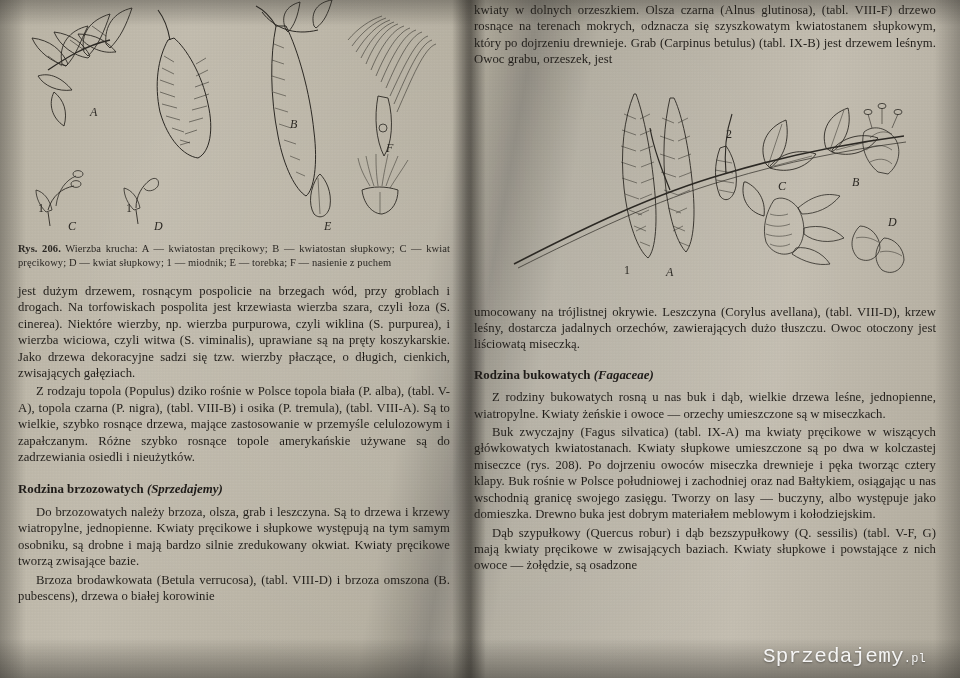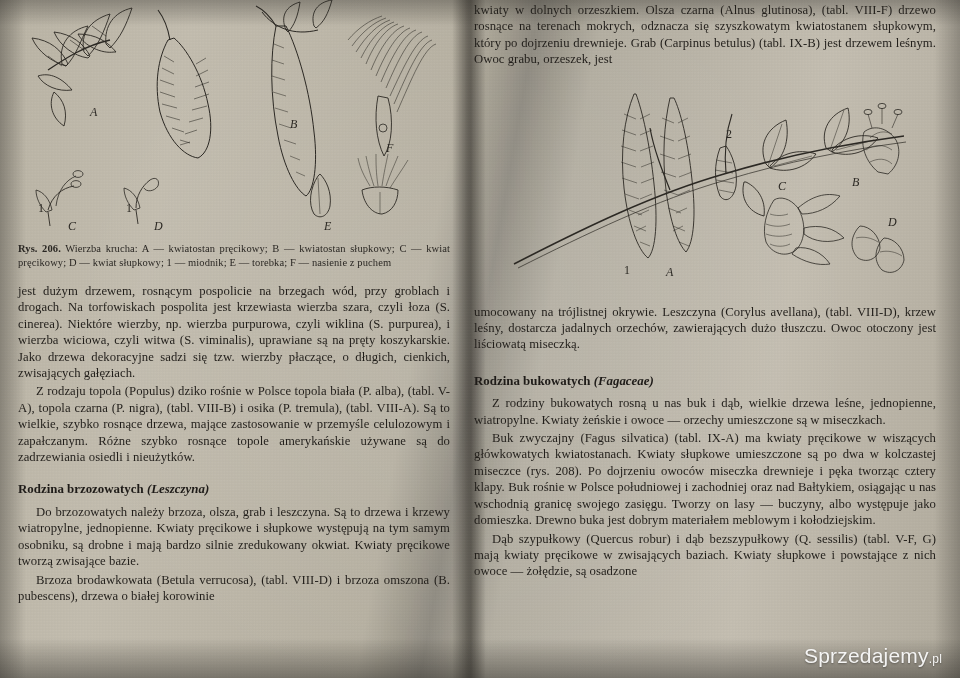--- a/index.html
+++ b/index.html
@@ -97,23 +97,23 @@
     font-size: 12.9px;
     line-height: 16.4px;
     margin: 11px 0 4px 0;
     font-weight: bold;
     color: #1e1b18;
   }
   .heading .it { font-style: italic; font-weight: bold; }
 
   .watermark {
     position: absolute;
-    right: 18px;
+    right: 34px;
     bottom: 10px;
-    font-family: Liberation Sans, sans-serif;
+    font-family: Liberation Mono, monospace;
     font-size: 21px;
     color: rgba(255,255,255,0.92);
     letter-spacing: .2px;
     text-shadow: 0 1px 2px rgba(0,0,0,.35);
   }
   .wm-sm { font-size: 12px; }
   .ink { stroke: #2b2823; fill: none; }
 </style>
 </head>
 <body>
@@ -217,21 +217,21 @@
       <span>Wierzba krucha: A — kwiatostan pręcikowy; B — kwiatostan słupkowy; C — kwiat pręcikowy; D — kwiat słupkowy; 1 — miodnik; E — torebka; F — nasienie z puchem</span>
     </div>
 
     <div class="body" style="margin-top:14px;">
       <p class="noindent">jest dużym drzewem, rosnącym pospolicie na brzegach wód, przy groblach i drogach. Na torfowiskach pospolita jest krzewiasta wierzba szara, czyli łoza (S. cinerea). Niektóre wierzby, np. wierzba purpurowa, czyli wiklina (S. purpurea), i wierzba wiciowa, czyli witwa (S. viminalis), uprawiane są na pręty koszykarskie. Jako drzewa dekoracyjne sadzi się tzw. wierzby płaczące, o długich, cienkich, zwisających gałęziach.</p>
       <p style="margin-top:2px;">Z rodzaju topola (Populus) dziko rośnie w Polsce topola biała (P. alba), (tabl. V-A), topola czarna (P. nigra), (tabl. VIII-B) i osika (P. tremula), (tabl. VIII-A). Są to wielkie, szybko rosnące drzewa, mające zastosowanie w przemyśle celulozowym i zapałczanym. Różne szybko rosnące topole amerykańskie używane są do zadrzewiania osiedli i nieużytków.</p>
     </div>
 
     <div class="heading" style="margin-top:16px;">
       <span>Rodzina brzozowatych</span>
-      <span class="it">(Leszczyna)</span>
+      <span class="it">(Sprzedajemy)</span>
     </div>
 
     <div class="body" style="margin-top:6px;">
       <p>Do brzozowatych należy brzoza, olsza, grab i leszczyna. Są to drzewa i krzewy wiatropylne, jednopienne. Kwiaty pręcikowe i słupkowe występują na tym samym osobniku, są drobne i mają bardzo silnie zredukowany okwiat. Kwiaty pręcikowe tworzą zwisające bazie.</p>
       <p style="margin-top:2px;">Brzoza brodawkowata (Betula verrucosa), (tabl. VIII-D) i brzoza omszona (B. pubescens), drzewa o białej korowinie</p>
     </div>
   </div>
 
   <div class="col col-right">
 
@@ -306,21 +306,21 @@
           <text x="252" y="60" font-style="normal">2</text>
         </g>
       </svg>
     </div>
 
 
     <div class="body" style="margin-top:14px;">
       <p class="noindent">umocowany na trójlistnej okrywie. Leszczyna (Corylus avellana), (tabl. VIII-D), krzew leśny, dostarcza jadalnych orzechów, zawierających dużo tłuszczu. Owoc otoczony jest liściowatą miseczką.</p>
     </div>
 
-    <div class="heading" style="margin-top:20px;">
+    <div class="heading" style="margin-top:14px;">
       <span>Rodzina bukowatych</span>
       <span class="it">(Fagaceae)</span>
     </div>
 
     <div class="body" style="margin-top:6px;">
       <p>Z rodziny bukowatych rosną u nas buk i dąb, wielkie drzewa leśne, jednopienne, wiatropylne. Kwiaty żeńskie i owoce — orzechy umieszczone są w miseczkach.</p>
       <p style="margin-top:2px;">Buk zwyczajny (Fagus silvatica) (tabl. IX-A) ma kwiaty pręcikowe w wiszących główkowatych kwiatostanach. Kwiaty słupkowe umieszczone są po dwa w kolczastej miseczce (rys. 208). Po dojrzeniu owoców miseczka drewnieje i pęka tworząc cztery klapy. Buk rośnie w Polsce południowej i zachodniej oraz nad Bałtykiem, osiągając u nas wschodnią granicę swojego zasięgu. Tworzy on lasy — buczyny, albo występuje jako domieszka. Drewno buka jest dobrym materiałem meblowym i kołodziejskim.</p>
       <p style="margin-top:2px;">Dąb szypułkowy (Quercus robur) i dąb bezszypułkowy (Q. sessilis) (tabl. V-F, G) mają kwiaty pręcikowe w zwisających baziach. Kwiaty słupkowe i powstające z nich owoce — żołędzie, są osadzone</p>
     </div>
   </div>

